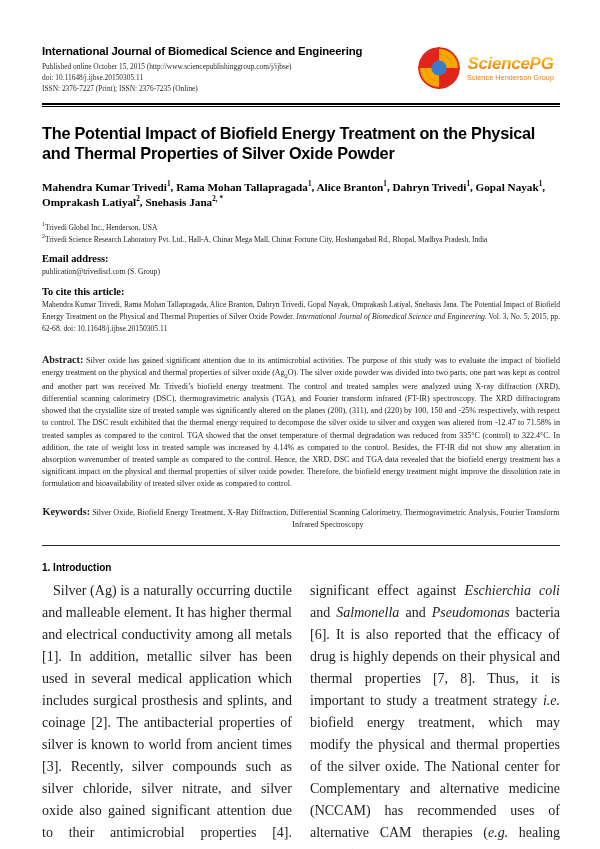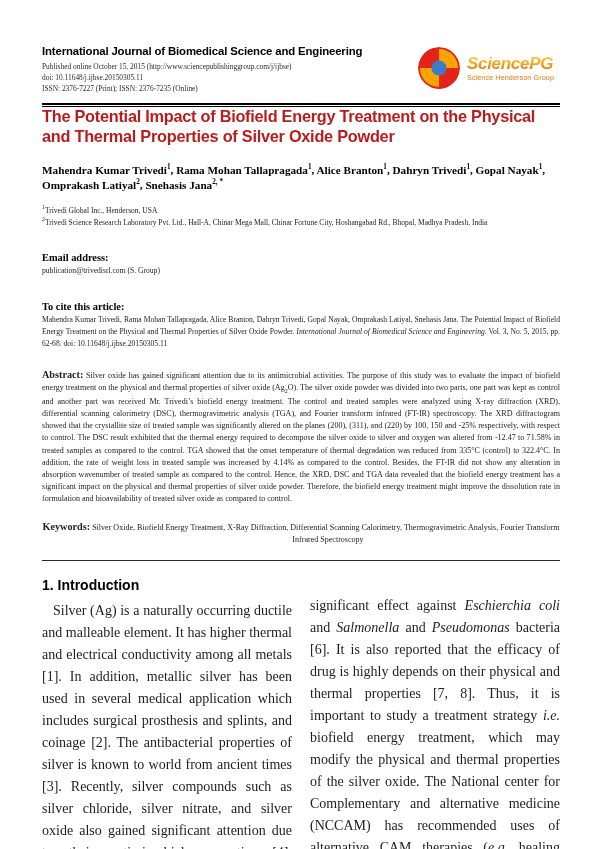--- a/index.html
+++ b/index.html
@@ -53,21 +53,21 @@
     gap: 6px;
     margin-top: 2px;
     margin-right: 6px;
   }
   .logo-mark {
     position: relative;
     width: 44px;
     height: 44px;
     flex: 0 0 44px;
   }
-  .logo-text-wrap { }
+  .logo-text-wrap { text-align: center; }
   .logo-word {
     font-family: "Liberation Sans", sans-serif;
     font-weight: bold;
     font-style: italic;
     font-size: 17px;
     line-height: 1;
     letter-spacing: -0.3px;
     background: linear-gradient(180deg,#fbdc5a 0%, #f6a81c 45%, #e06a0b 100%);
     -webkit-background-clip: text;
     background-clip: text;
@@ -89,22 +89,22 @@
     height: 1.5px;
   }
 
   
   .article-title {
     font-family: "Liberation Sans", sans-serif;
     font-weight: bold;
     font-size: 16.3px;
     line-height: 1.22;
     letter-spacing: -0.25px;
-    margin: 0 0 0 0;
-    color: #b91c1c;
+    margin: 17px 0 0 0;
+    color: #000000;
   }
 
   
   .authors {
     font-family: "Liberation Serif", serif;
     font-weight: bold;
     font-size: 11.2px;
     line-height: 1.38;
     margin-top: 16px;
     color: #000;
@@ -118,21 +118,21 @@
     color: #1d1d1d;
     text-indent: 0;
     padding-left: 0;
   }
   .affil sup { font-size: 5.8px; }
 
   .sec-head {
     font-family: "Liberation Serif", serif;
     font-weight: bold;
     font-size: 10.4px;
-    margin-top: 24px;
+    margin-top: 8px;
     margin-bottom: 2px;
     color: #000;
   }
   .small-text {
     font-size: 7.6px;
     line-height: 1.5;
     color: #1d1d1d;
   }
 
   .citation {
@@ -181,21 +181,21 @@
   
   .columns {
     margin-top: 16px;
     display: flex;
     gap: 18px;
   }
   .col { width: 250px; }
   .body-head {
     font-family: "Liberation Sans", sans-serif;
     font-weight: bold;
-    font-size: 14px;
+    font-size: 10px;
     margin: 0 0 7px 0;
     color: #000;
   }
   .body-head-spacer { height: 18px; }
   .body-par {
     font-size: 14px;
     line-height: 1.57;
     text-align: justify;
     color: #1d1d1d;
     margin: 0;

